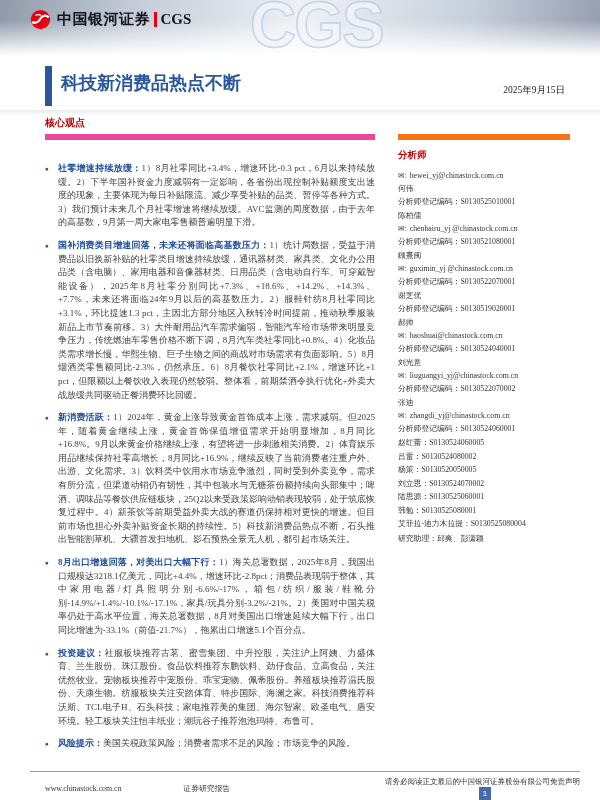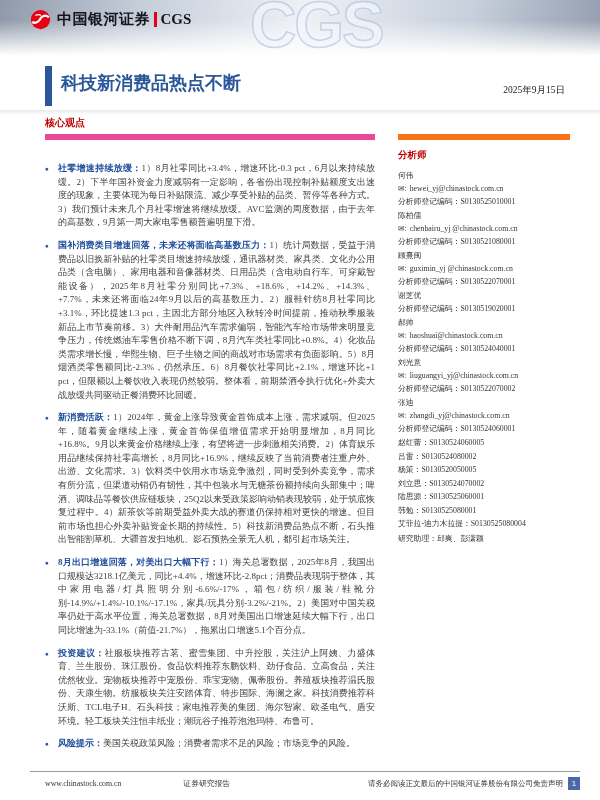--- a/index.html
+++ b/index.html
@@ -45,21 +45,21 @@
   .member{margin-bottom:1px;}
   .member div{font-size:7.8px;line-height:13px;color:#333;}
   .email-icon{margin-right:3px;color:#444;}
   .brief-line{font-size:7.8px;line-height:13.5px;color:#333;}
   .assistants{font-size:7.8px;line-height:13.5px;color:#333;margin-top:1px;}
 
   
   .footer-rule{position:absolute;top:771px;left:30px;right:20px;border-top:1px solid #9a9a9a;}
   .footer{position:absolute;top:777px;left:45px;right:20px;display:flex;align-items:center;font-size:7.8px;color:#333;}
   .footer-center{margin-left:62px;}
-  .footer-right{margin-left:auto;display:flex;align-items:center;}
+  .footer-right{margin-left:auto;display:flex;align-items:center;flex-direction:column;}
   .page-box{width:12px;height:13px;background:#4a69ad;color:#fff;font-size:8px;display:flex;
     align-items:center;justify-content:center;margin-left:5px;font-family:"Liberation Sans",sans-serif;}
 </style>
 </head>
 <body>
 
 <div class="page">
 
   <div class="top-band">
     <div class="watermark">CGS</div>
@@ -120,22 +120,22 @@
         <span class="dot">●</span>
         <p class="btext" style="margin:0"><span class="lead">风险提示：</span><span>美国关税政策风险；消费者需求不足的风险；市场竞争的风险。</span></p>
       </div>
 
     </div>
 
     <div class="col-right">
       <div class="analysts-heading">分析师</div>
 
       <div class="member">
+        <div><span class="email-icon">✉:</span><span>hewei_yj@chinastock.com.cn</span></div>
         <div>何伟</div>
-        <div><span class="email-icon">✉:</span><span>hewei_yj@chinastock.com.cn</span></div>
         <div><span>分析师登记编码：</span><span>S0130525010001</span></div>
       </div>
 
       <div class="member">
         <div>陈柏儒</div>
         <div><span class="email-icon">✉:</span><span>chenbairu_yj @chinastock.com.cn</span></div>
         <div><span>分析师登记编码：</span><span>S0130521080001</span></div>
       </div>
 
       <div class="member">

